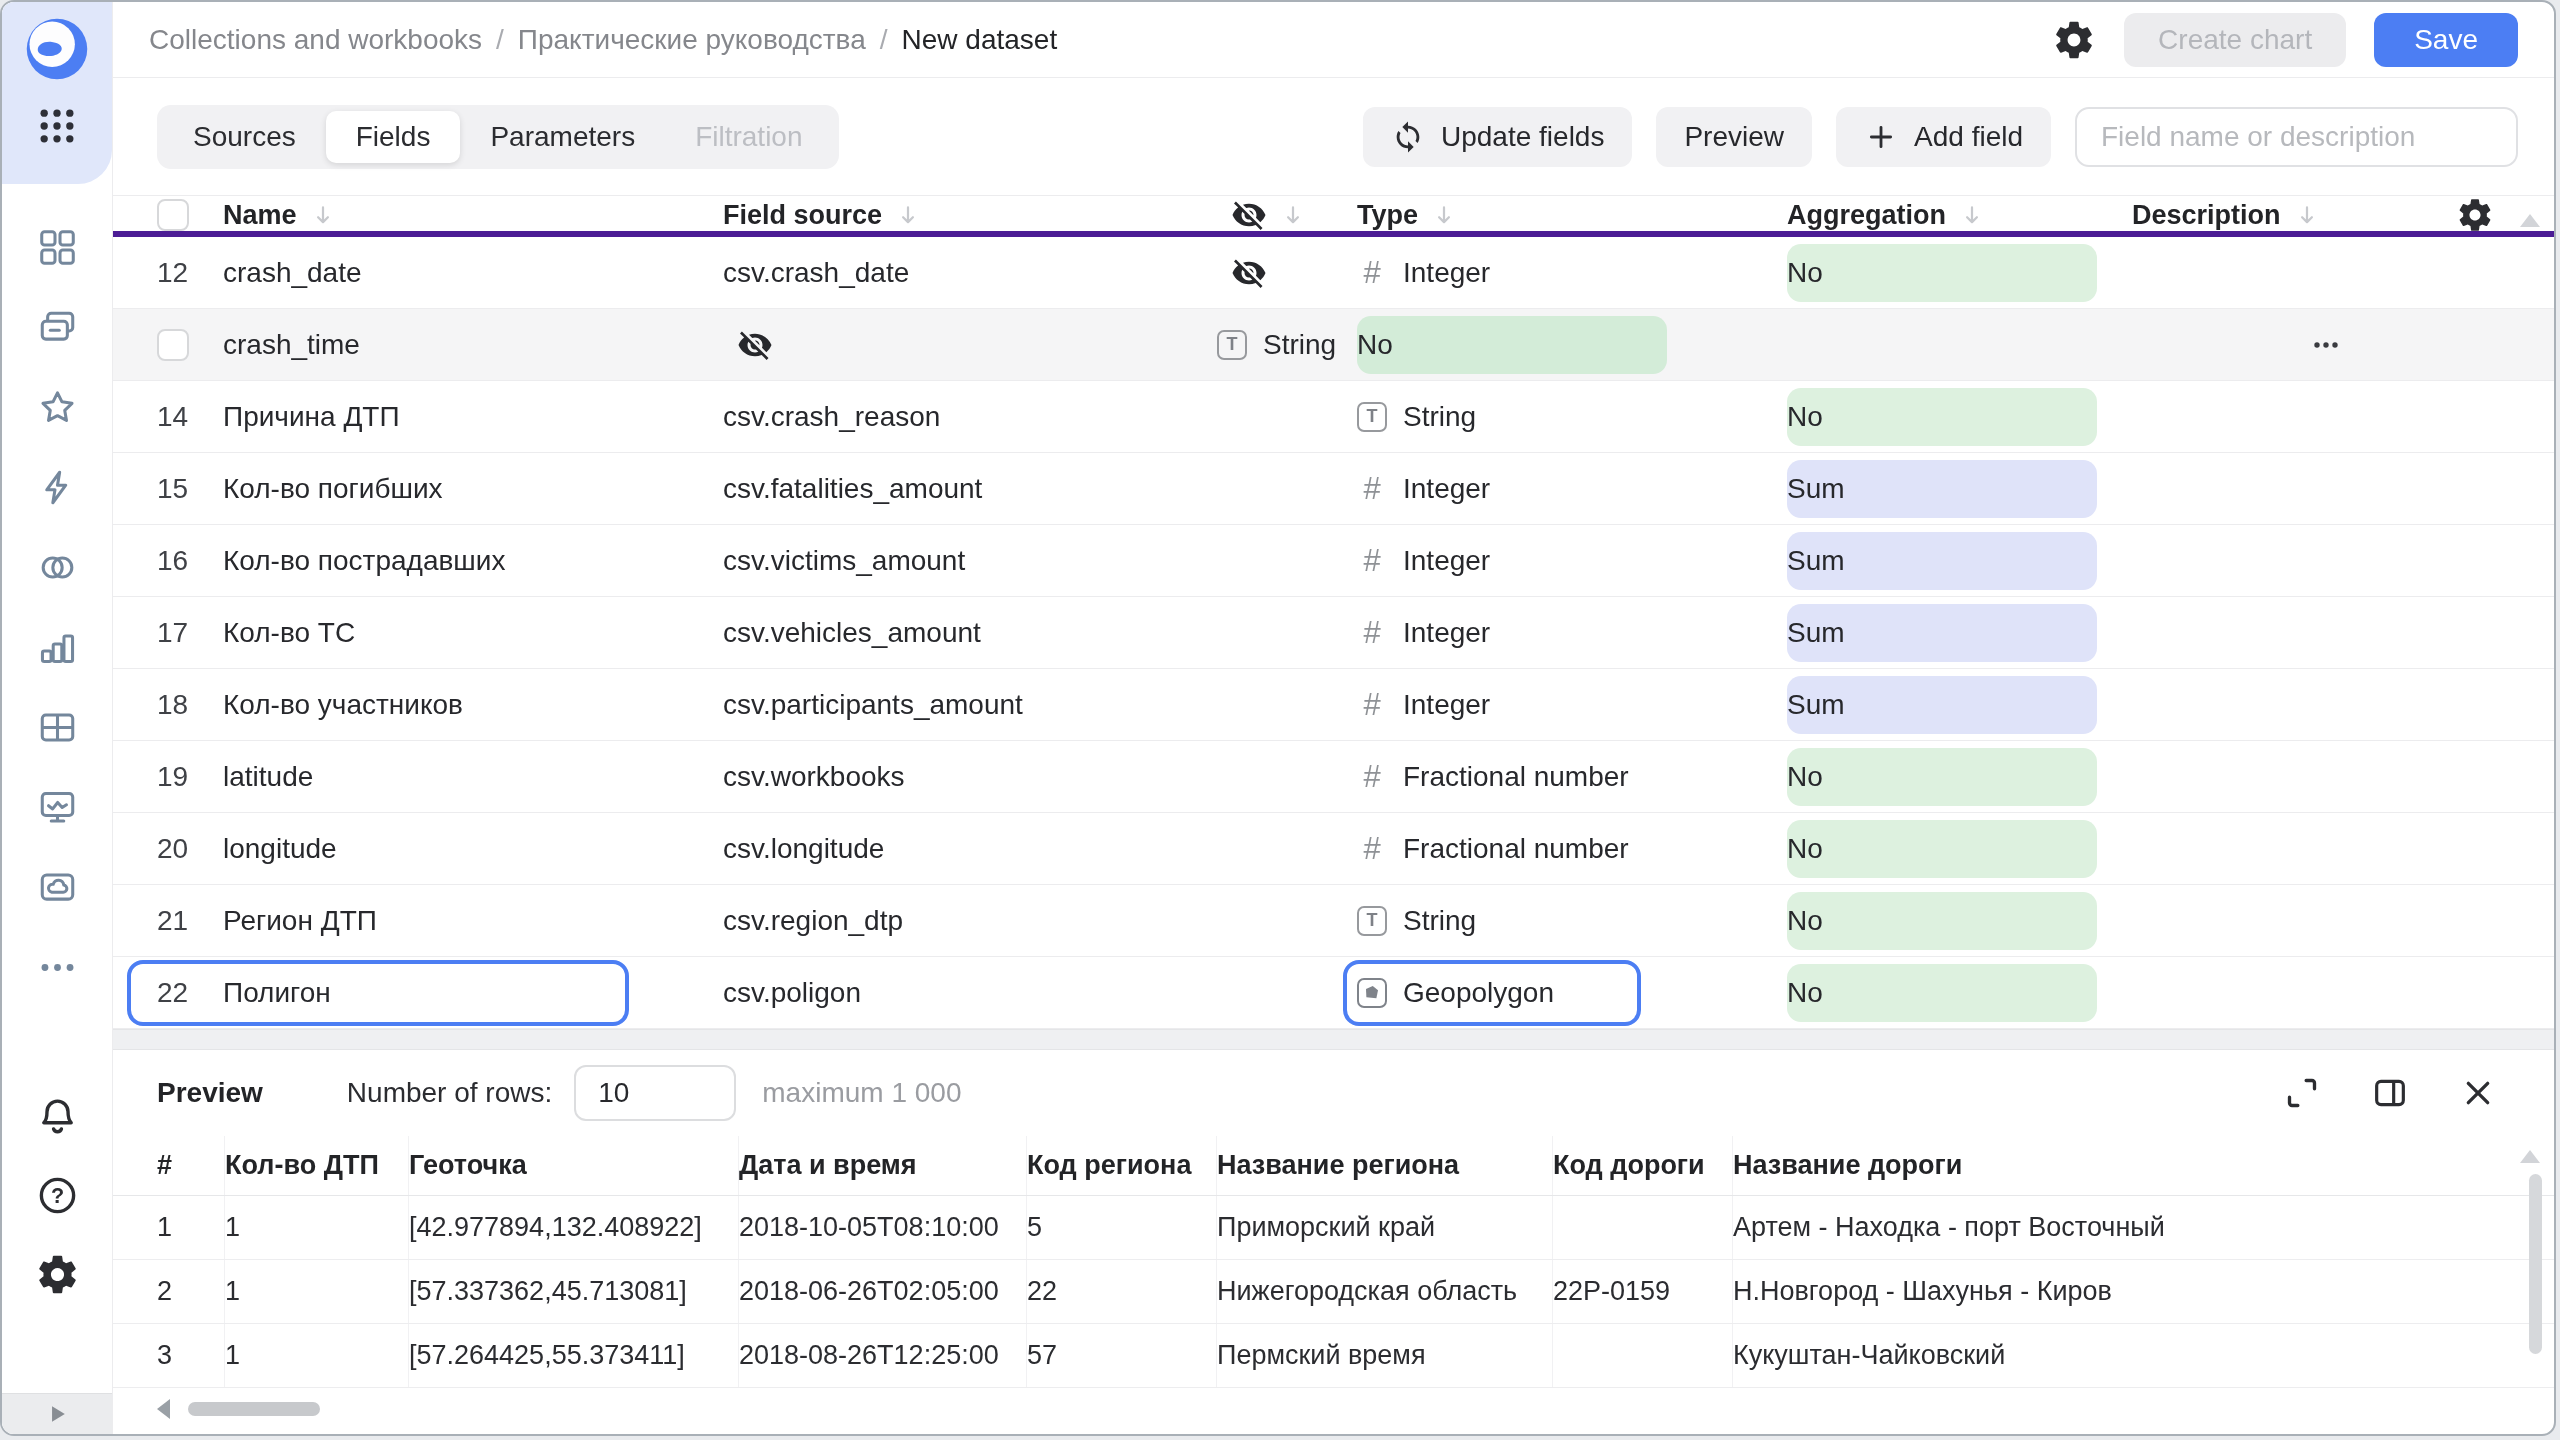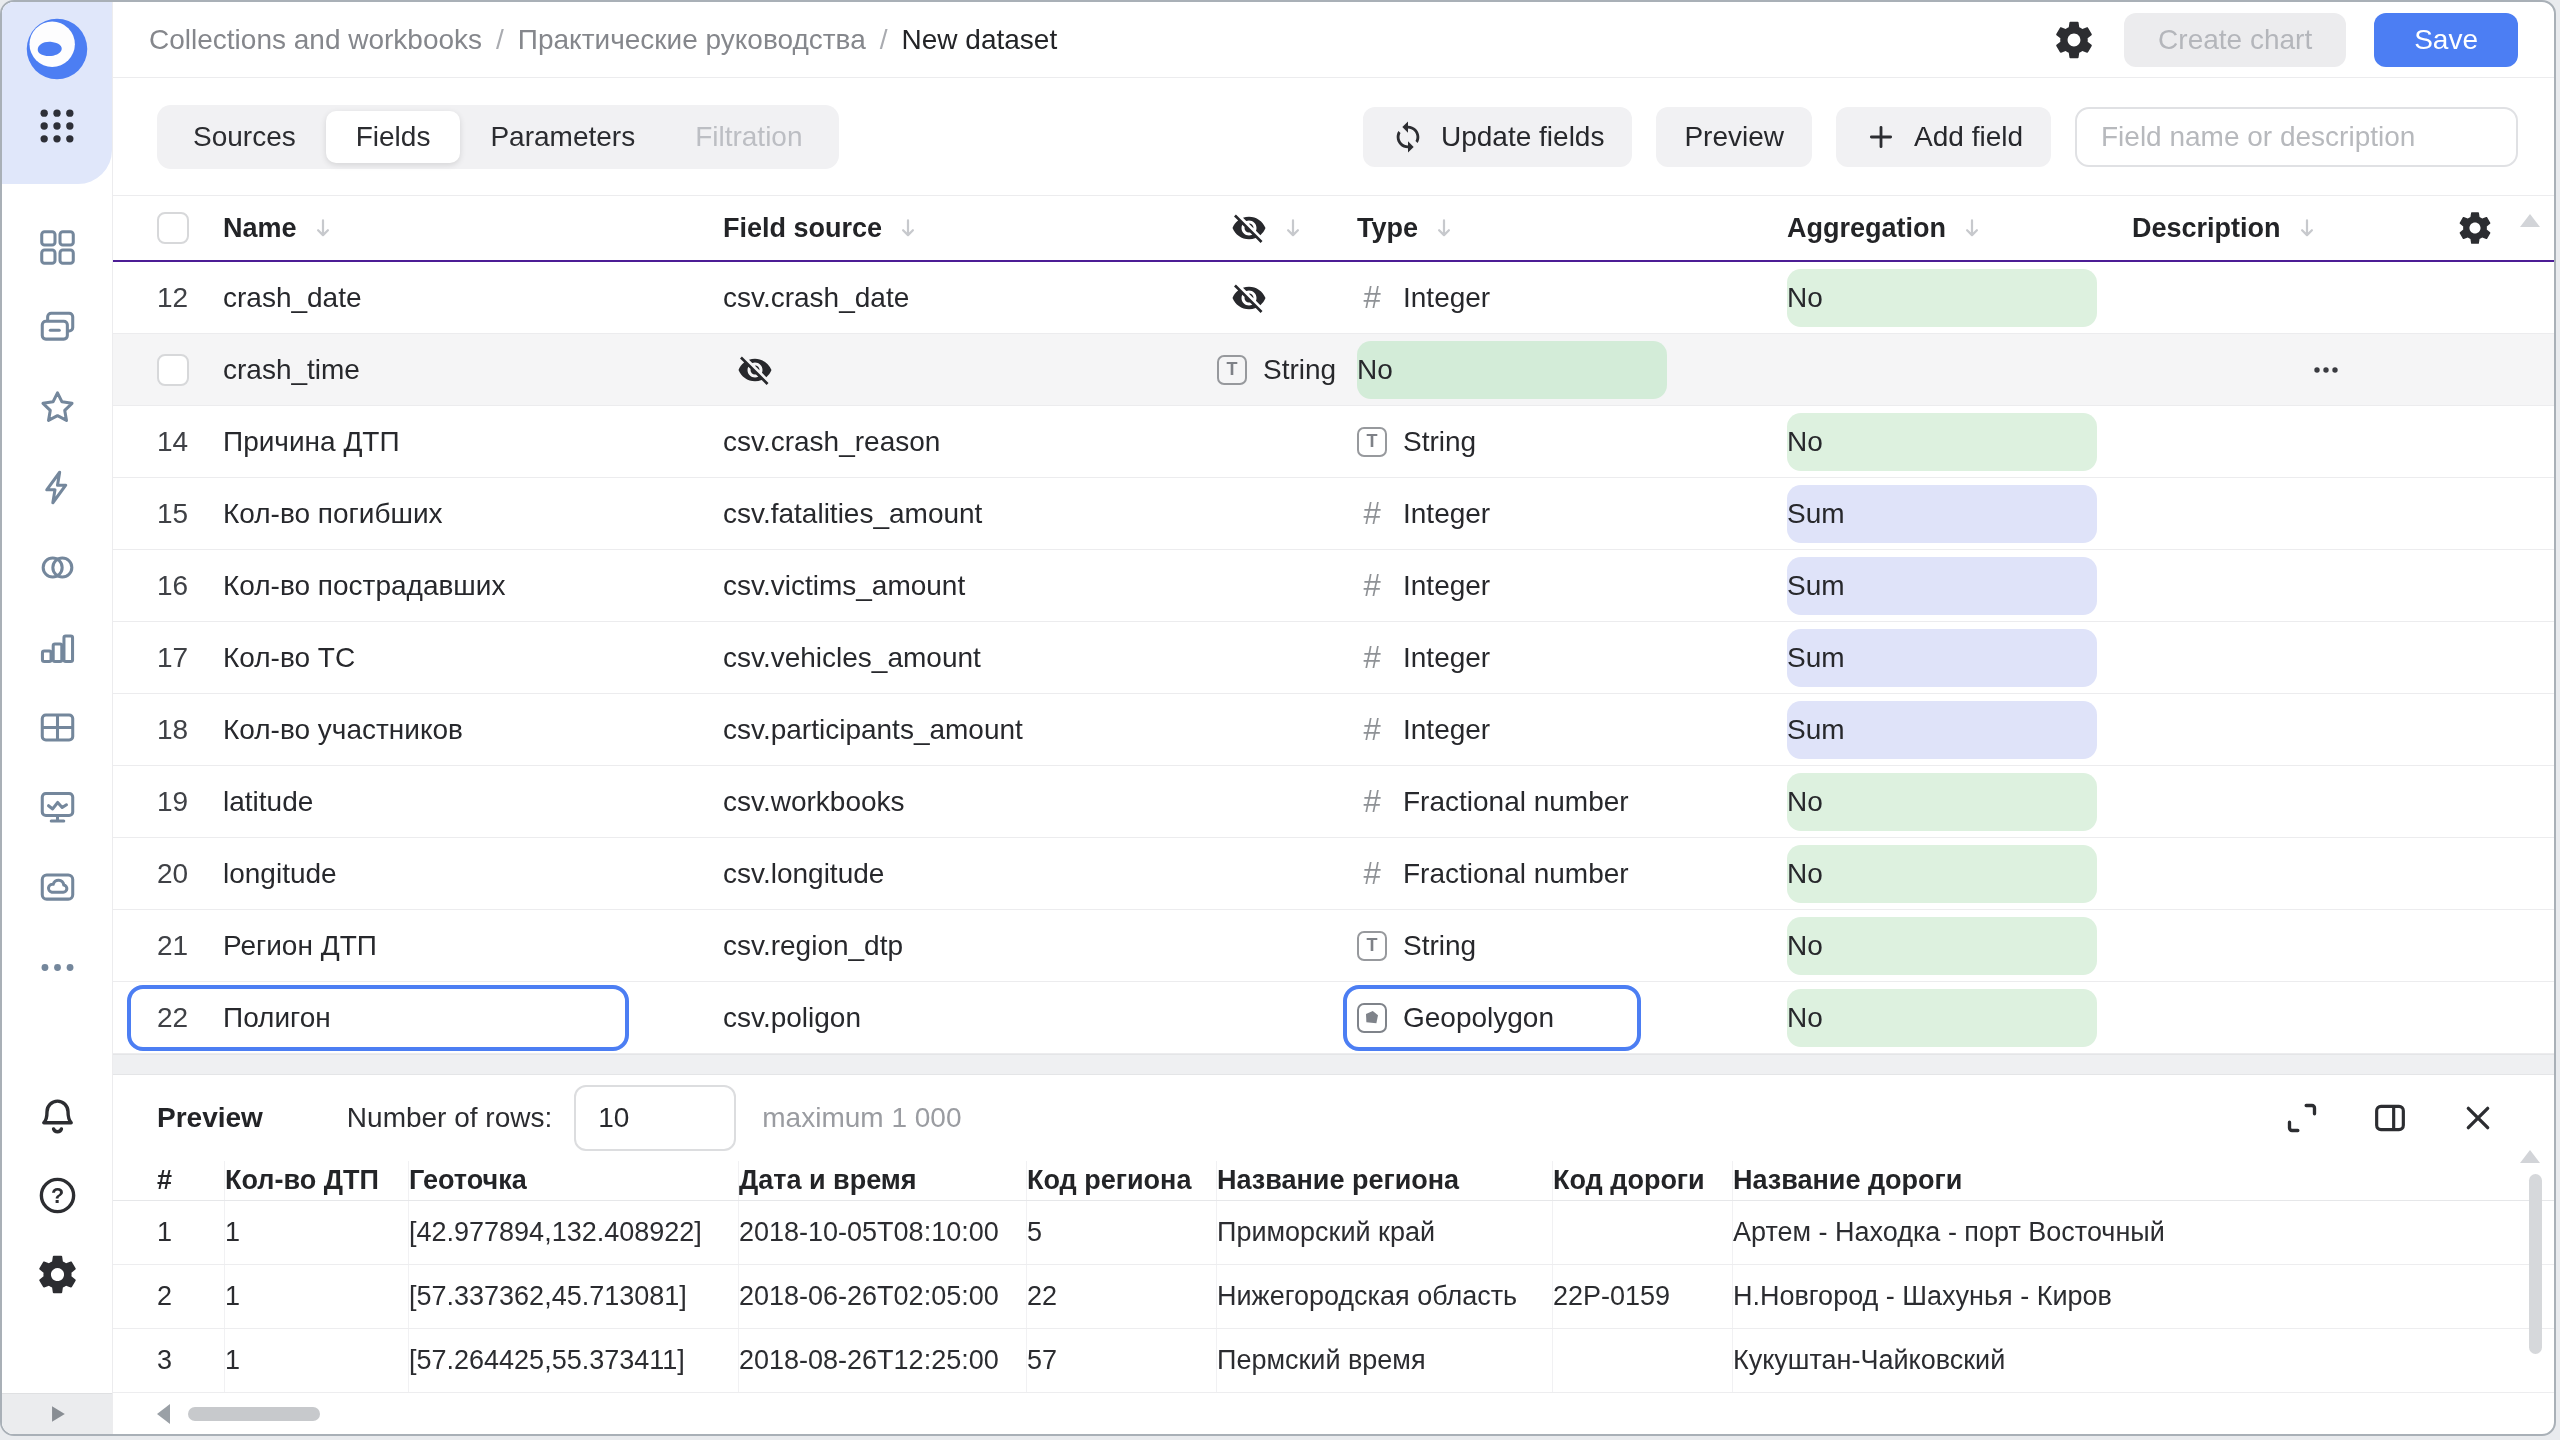--- a/index.html
+++ b/index.html
@@ -49,21 +49,21 @@
   .tab.disabled{color:#bcbec3;cursor:default;}
   .toolbar-right{margin-left:auto;display:flex;align-items:center;gap:24px;}
   .tbtn{height:60px;border-radius:12px;background:#f1f1f3;display:flex;align-items:center;gap:16px;font-size:28px;padding:0 28px;cursor:pointer;white-space:nowrap;}
   .tbtn .icon{width:34px;height:34px;color:#2c2d31;}
   .tbtn .icon svg{width:100%;height:100%;}
   .search{width:443px;height:60px;border:2px solid #e0e1e4;border-radius:14px;font-size:28px;padding:0 24px;box-sizing:border-box;font-family:inherit;color:#27282c;outline:none;}
   .search::placeholder{color:#b7b9bd;}
   
   .ftable{flex:none;}
   .fgrid{display:grid;grid-template-columns:66px 500px 494px 140px 430px 345px 1fr 150px;align-items:center;padding-left:44px;box-sizing:border-box;}
-  .thead{height:67px;border-top:1px solid #ececee;border-bottom:2px solid #4c1d95;font-weight:700;font-size:27px;color:#232427;}
+  .thead{height:42px;border-top:1px solid #ececee;border-bottom:6px solid #4c1d95;font-weight:700;font-size:27px;color:#232427;}
   .th{display:flex;align-items:center;gap:12px;}
   .sort{width:28px;height:28px;color:#c7c9cd;flex:none;}
   .sort svg{width:100%;height:100%;}
   .cb{width:32px;height:32px;border:2px solid #d7d8da;border-radius:8px;background:#fff;box-sizing:border-box;}
   .frow{height:72px;border-bottom:1px solid #ececee;position:relative;font-size:28px;}
   .frow.hov{background:#f5f5f6;}
   .c-num{color:#3f4146;}
   .c-eye{padding-left:14px;display:flex;align-items:center;}
   .eye{width:36px;height:36px;color:#27282c;}
   .eye svg{width:100%;height:100%;}
@@ -83,21 +83,21 @@
   .gear-sm svg{width:100%;height:100%;}
   .sel-box{position:absolute;top:3px;height:58px;border:4px solid var(--selection-outline,#4c7ef3);border-radius:16px;pointer-events:none;box-sizing:content-box;}
   .sel-box-name{left:14px;width:494px;}
   .sel-box-type{left:1230px;width:290px;}
   
   .resizer{height:21px;flex:none;background:#eff0f2;border-top:1px solid #e4e5e7;border-bottom:1px solid #e4e5e7;box-sizing:border-box;cursor:row-resize;}
   
   .pv-head{height:86px;flex:none;display:flex;align-items:center;padding:0 44px;box-sizing:border-box;}
   .pv-title{font-size:28px;font-weight:700;color:#232427;}
   .pv-rows-label{margin-left:84px;font-size:28px;color:#2b2c30;}
-  .pv-input{width:162px;height:66px;border:2px solid #dcdddf;border-radius:12px;font-size:28px;padding:0 22px;box-sizing:border-box;margin-left:22px;font-family:inherit;color:#27282c;outline:none;}
+  .pv-input{width:162px;height:56px;border:2px solid #dcdddf;border-radius:12px;font-size:28px;padding:0 22px;box-sizing:border-box;margin-left:22px;font-family:inherit;color:#27282c;outline:none;}
   .pv-max{margin-left:26px;font-size:28px;color:#9a9ca1;}
   .pv-icons{margin-left:auto;display:flex;align-items:center;gap:48px;padding-right:12px;}
   .pv-icons .icon-btn{width:40px;height:40px;}
   .pgrid{display:grid;grid-template-columns:68px 184px 330px 288px 190px 336px 180px 1fr;align-items:center;padding-left:44px;box-sizing:border-box;}
   .pthead{height:60px;font-weight:700;font-size:27px;color:#232427;border-bottom:1px solid #e6e7e9;}
   .pgrid > div{height:100%;display:flex;align-items:center;border-right:1px solid #f1f1f3;padding-right:16px;box-sizing:border-box;overflow:hidden;white-space:nowrap;}
   .pgrid > div:last-child{border-right:none;}
   .prow{height:64px;border-bottom:1px solid #ededef;font-size:27px;color:#2b2c30;}
   .pv-scrollstrip{height:41px;flex:none;display:flex;align-items:center;padding-left:44px;box-sizing:border-box;position:relative;}
   .h-arrow{width:0;height:0;border-top:10px solid transparent;border-bottom:10px solid transparent;border-right:13px solid #9aa0a6;cursor:pointer;}

